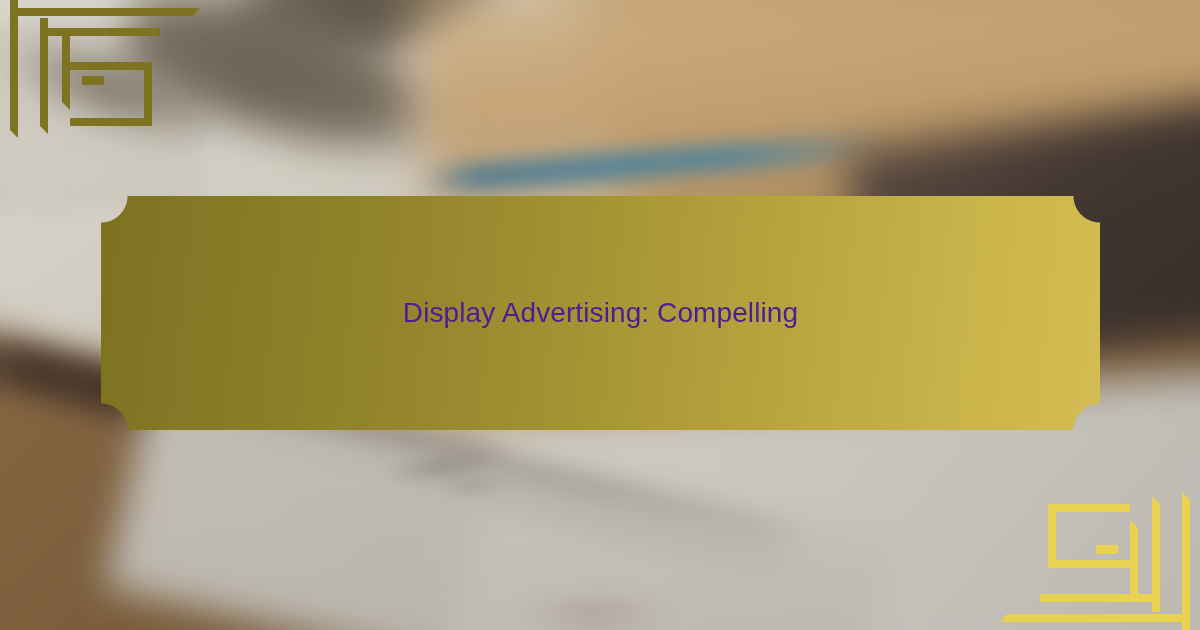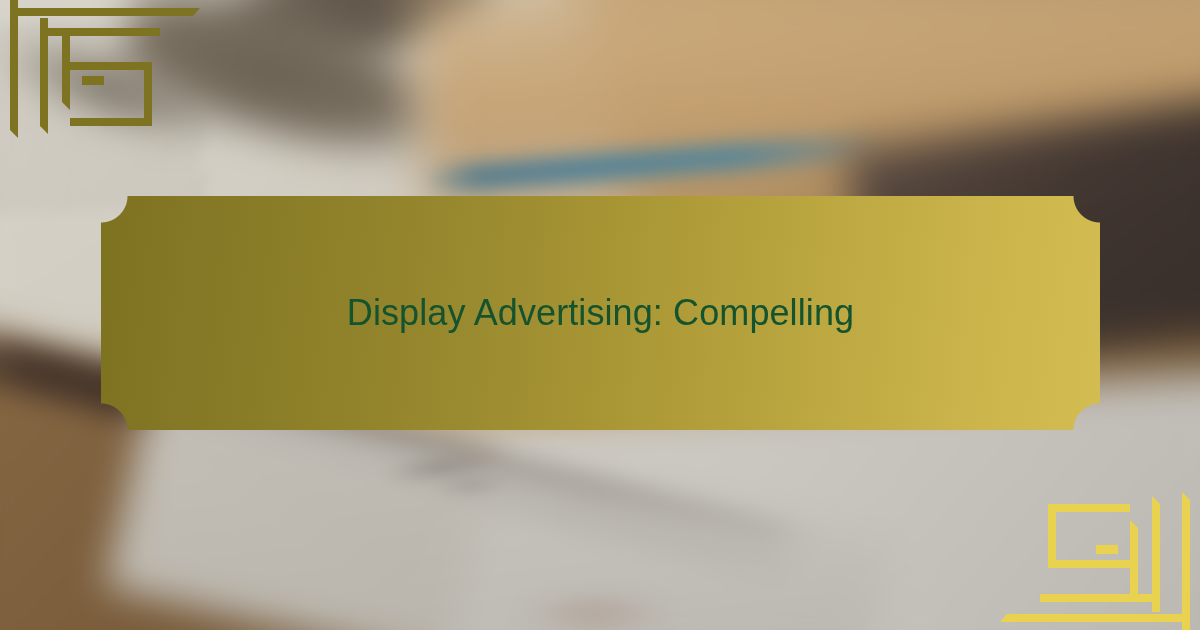--- a/index.html
+++ b/index.html
@@ -295,22 +295,22 @@
   .banner-inner {
     position: absolute;
     inset: 0;
     display: flex;
     flex-direction: column;
     align-items: center;
     justify-content: center;
   }
 
   .title-line {
-    color: #14532d;
-    font-size: 36px;
+    color: #4c1d95;
+    font-size: 28px;
     font-weight: 400;
     line-height: 54px;
     letter-spacing: 0.1px;
     text-align: right;
     white-space: nowrap;
   }
 </style>
 </head>
 <body>
 

